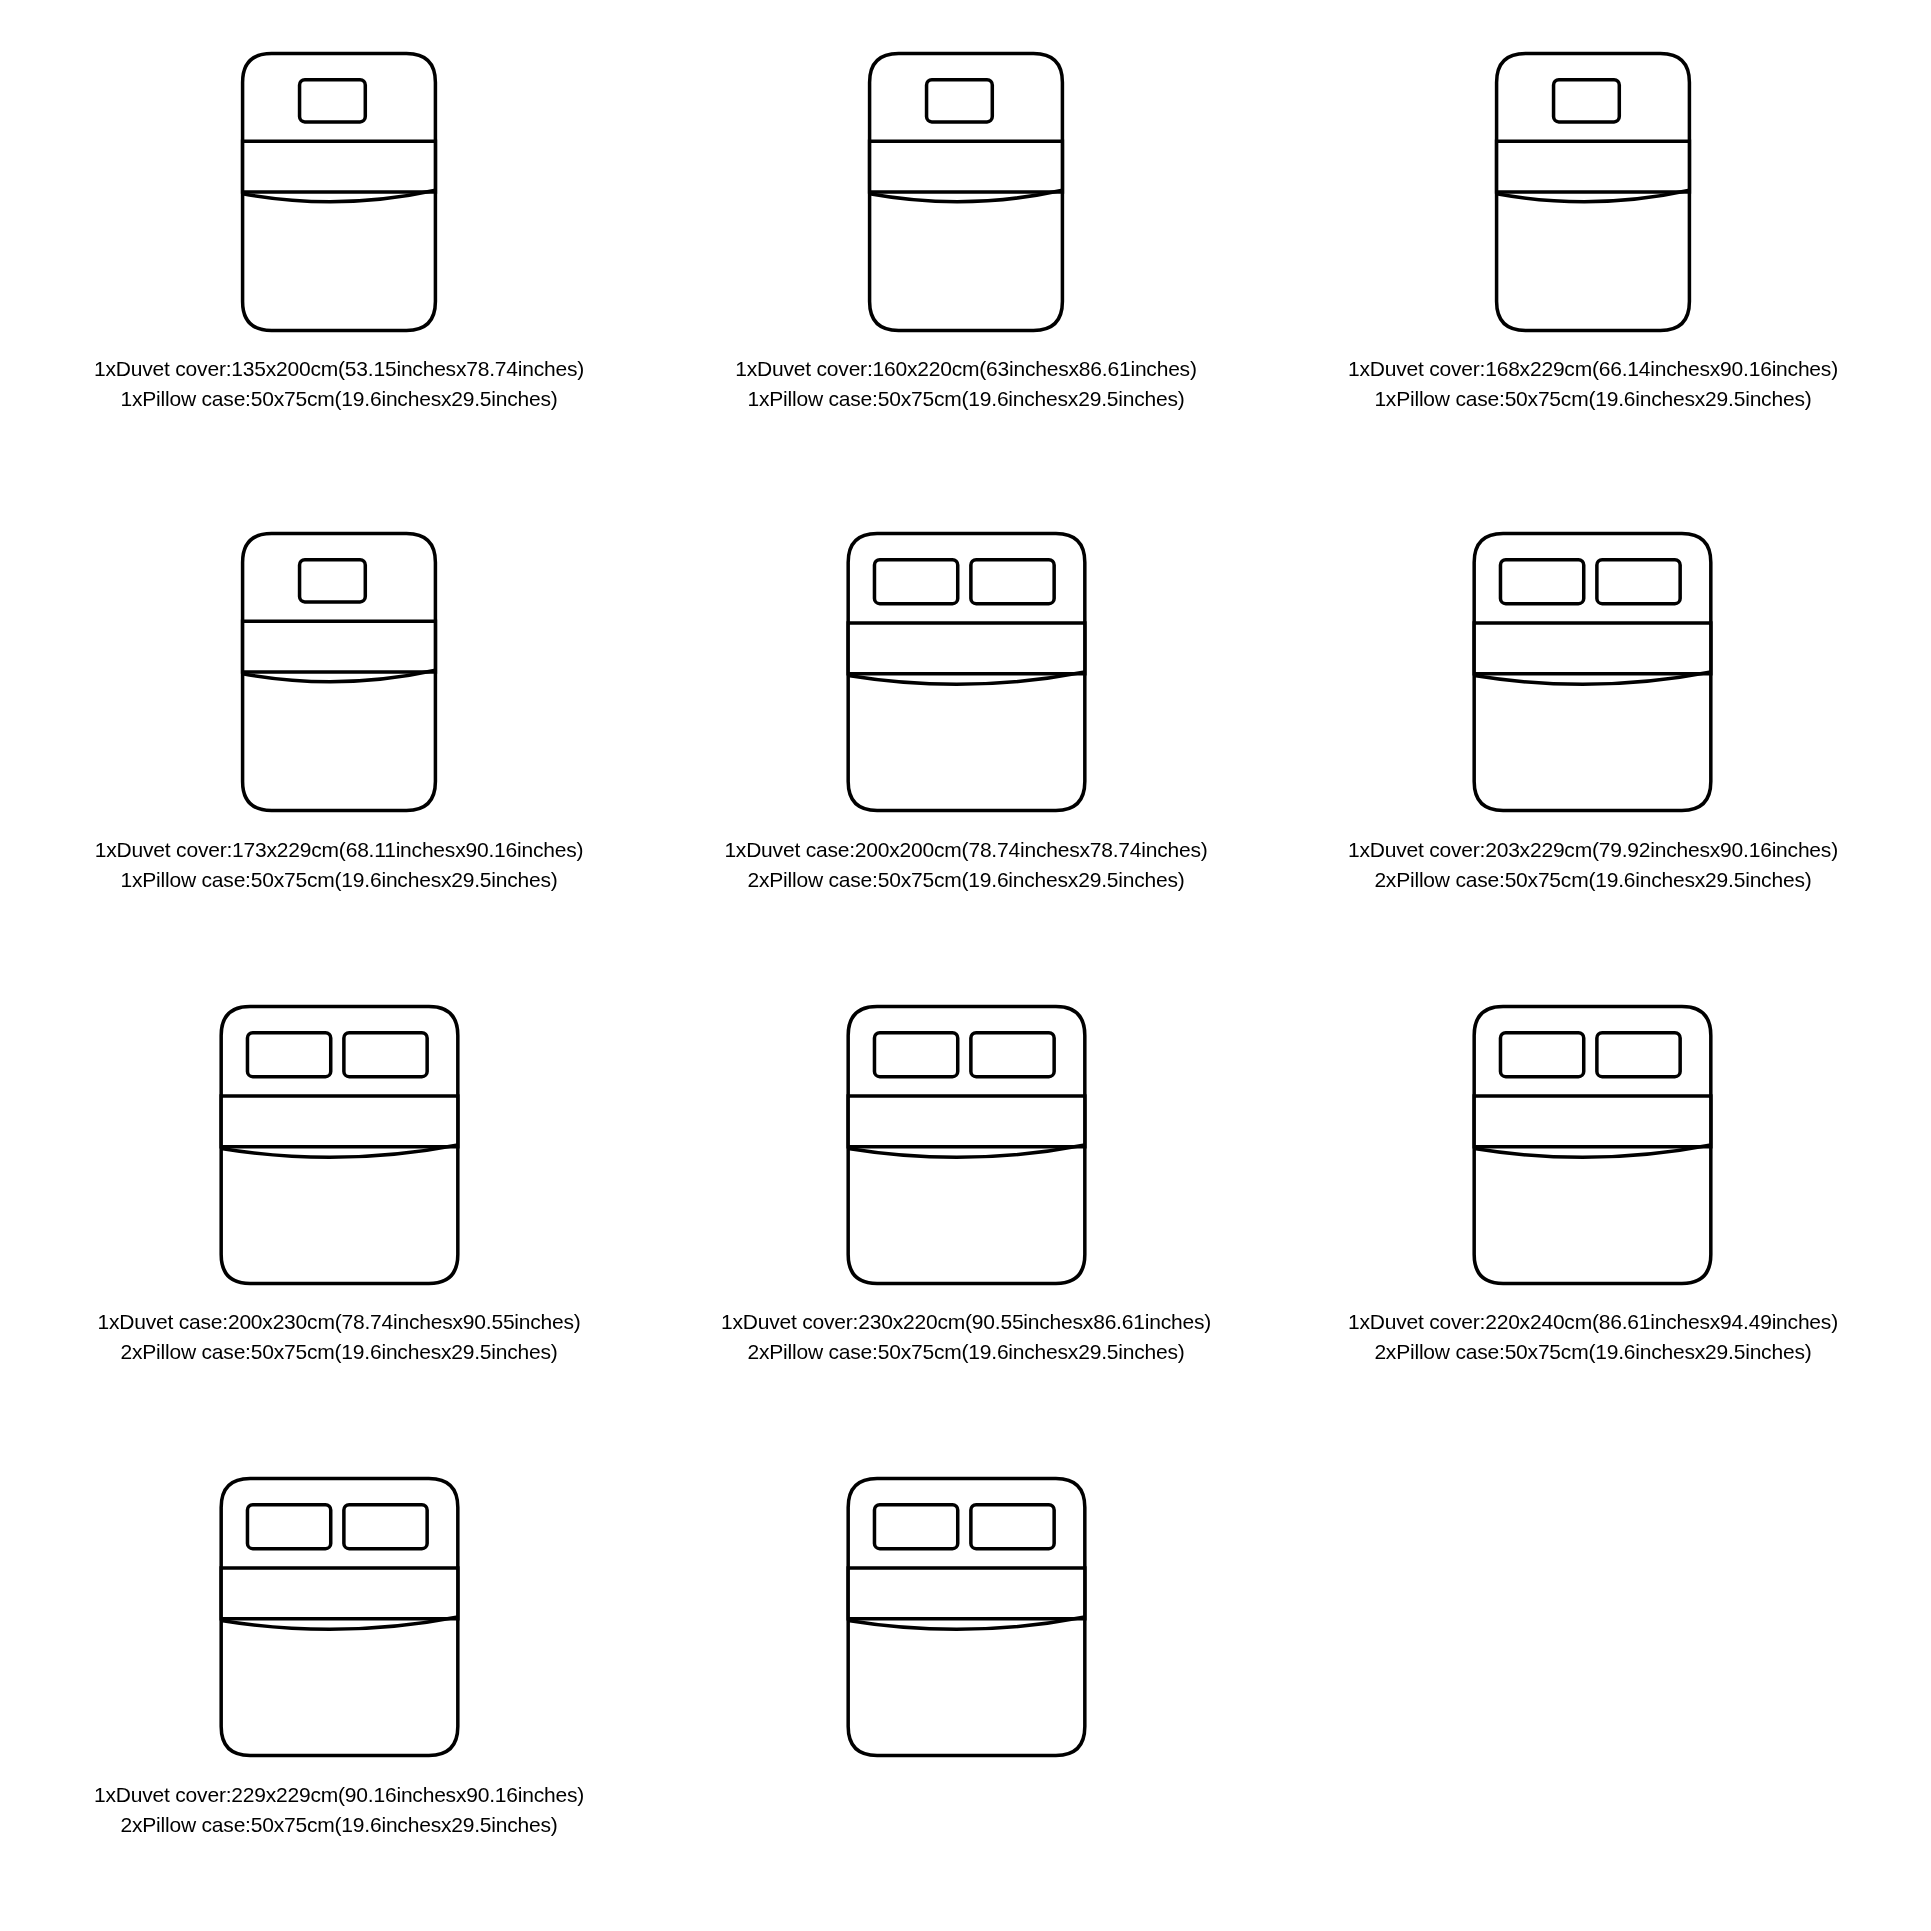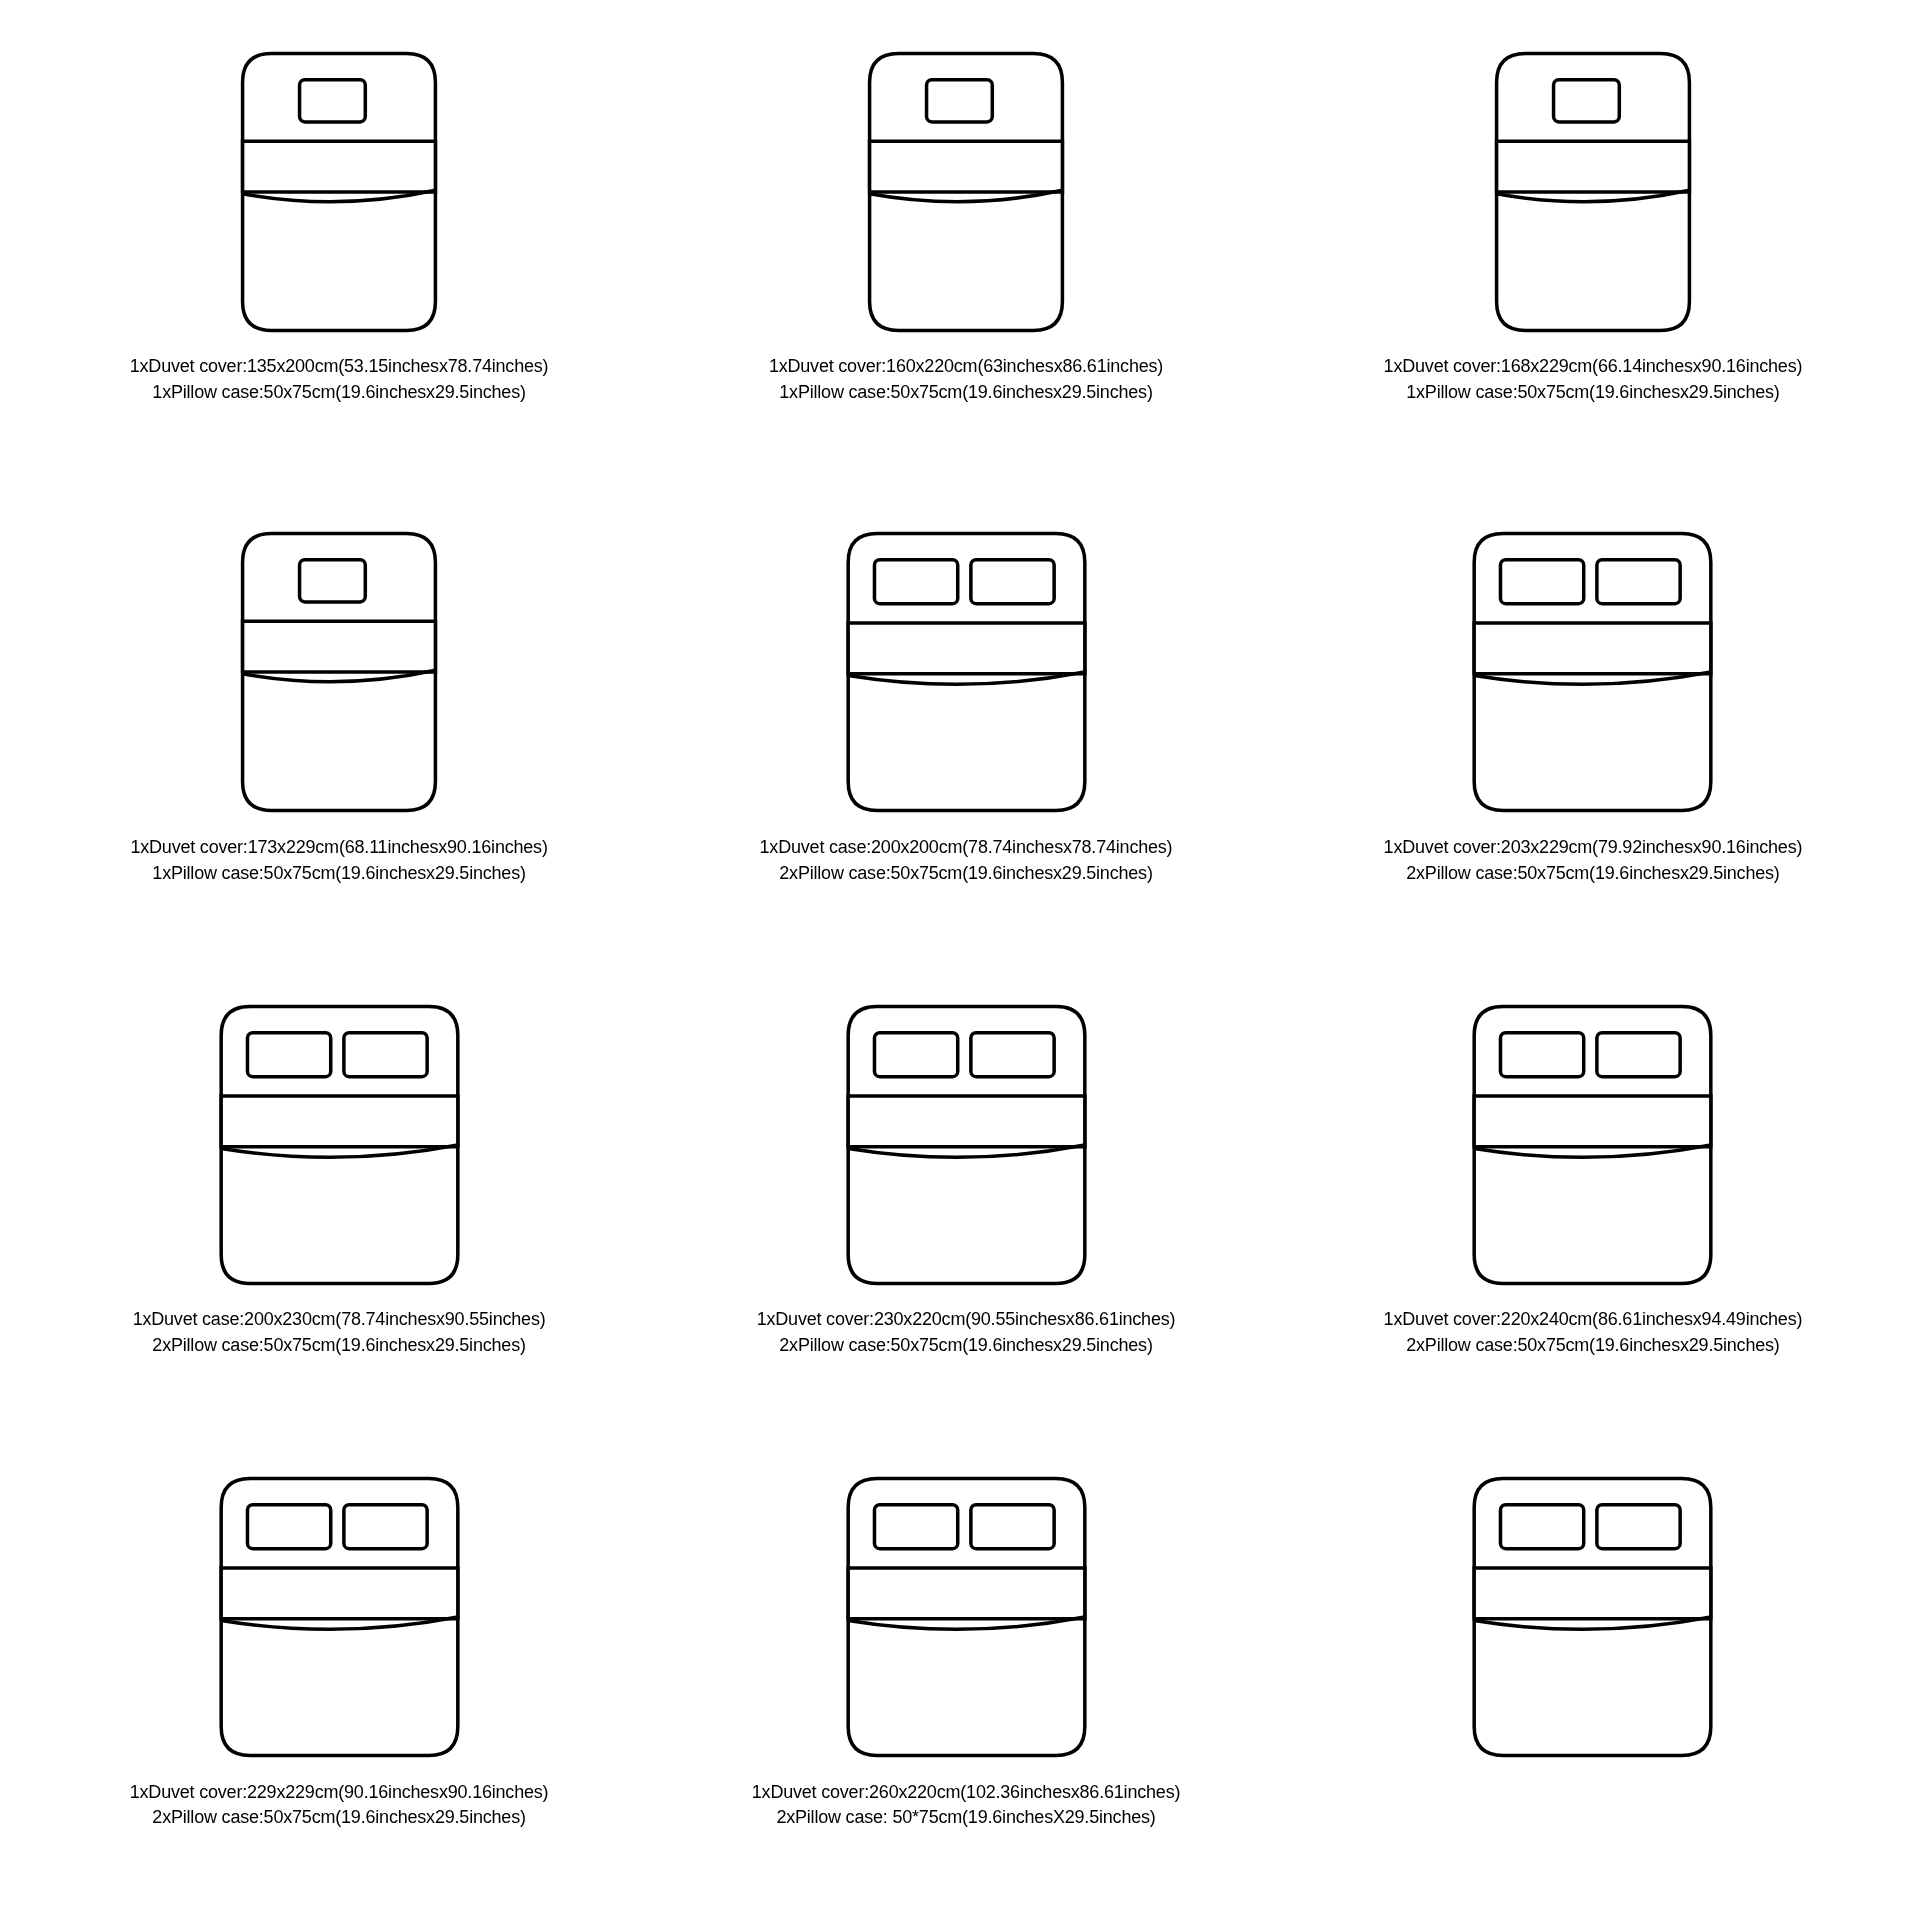--- a/index.html
+++ b/index.html
@@ -35,21 +35,21 @@
     width: 264px;
     height: 298px;
     display: block;
   }
   .bed-figure.wide {
     width: 281px;
   }
   .caption {
     margin-top: 13.6px;
     text-align: center;
-    font-size: 18px;
+    font-size: 21px;
     line-height: 1.42;
     letter-spacing: -0.2px;
     white-space: nowrap;
   }
   .caption-line {
     display: block;
   }
   .cell.r1 .bed-figure { margin-top: 8.5px; }
   .cell.r2 .bed-figure { margin-top: 17px; }
   .cell.r3 .bed-figure { margin-top: 17px; }
@@ -189,38 +189,25 @@
       <rect x="165" y="42" width="95" height="50" rx="6" fill="#fff" stroke="#000" stroke-width="4"></rect>
       <path d="M25 114 L295 114 L295 172 L25 172 Z" fill="#fff" stroke="#000" stroke-width="4"></path>
       <path d="M25 174 Q160 196 295 170" fill="none" stroke="#000" stroke-width="4"></path>
     </svg>
     <div class="caption">
       <span class="caption-line">1xDuvet cover:229x229cm(90.16inchesx90.16inches)</span>
       <span class="caption-line">2xPillow case:50x75cm(19.6inchesx29.5inches)</span>
     </div>
   </div>
 
+
   <div class="cell r4">
     <svg class="bed-figure wide" viewBox="0 0 320 340">
       <path d="M25 45 Q25 12 58 12 L262 12 Q295 12 295 45 L295 295 Q295 328 262 328 L58 328 Q25 328 25 295 Z" fill="#fff" stroke="#000" stroke-width="4"></path>
       <rect x="55" y="42" width="95" height="50" rx="6" fill="#fff" stroke="#000" stroke-width="4"></rect>
       <rect x="165" y="42" width="95" height="50" rx="6" fill="#fff" stroke="#000" stroke-width="4"></rect>
       <path d="M25 114 L295 114 L295 172 L25 172 Z" fill="#fff" stroke="#000" stroke-width="4"></path>
       <path d="M25 174 Q160 196 295 170" fill="none" stroke="#000" stroke-width="4"></path>
     </svg>
-    <div class="caption">
-      <span class="caption-line">1xDuvet cover:260x220cm(102.36inchesx86.61inches)</span>
-      <span class="caption-line">2xPillow case:  50*75cm(19.6inchesX29.5inches)</span>
-    </div>
-  </div>
-
-  <div class="cell r4">
-    <svg class="bed-figure wide" viewBox="0 0 320 340">
-      <path d="M25 45 Q25 12 58 12 L262 12 Q295 12 295 45 L295 295 Q295 328 262 328 L58 328 Q25 328 25 295 Z" fill="#fff" stroke="#000" stroke-width="4"></path>
-      <rect x="55" y="42" width="95" height="50" rx="6" fill="#fff" stroke="#000" stroke-width="4"></rect>
-      <rect x="165" y="42" width="95" height="50" rx="6" fill="#fff" stroke="#000" stroke-width="4"></rect>
-      <path d="M25 114 L295 114 L295 172 L25 172 Z" fill="#fff" stroke="#000" stroke-width="4"></path>
-      <path d="M25 174 Q160 196 295 170" fill="none" stroke="#000" stroke-width="4"></path>
-    </svg>
   </div>
 
 </div>
 
 
 </body></html>

